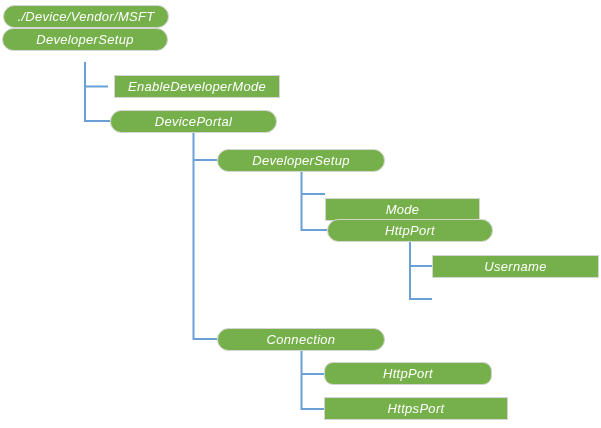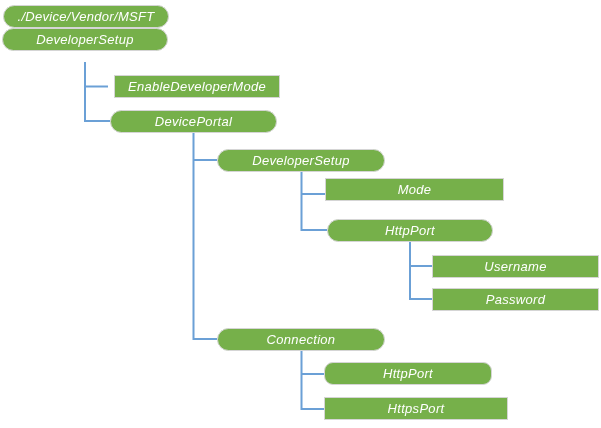--- a/index.html
+++ b/index.html
@@ -43,21 +43,21 @@
     font-style: italic;
   }
   .pill { border-radius: 12px; }
   .rect { border-radius: 0; }
 
   .n1  { left: 3px;   top: 5px;   width: 166px; }
   .n2  { left: 2px;   top: 28px;  width: 166px; }
   .n3  { left: 114px; top: 75px;  width: 166px; }
   .n4  { left: 110px; top: 110px; width: 167px; }
   .n5  { left: 217px; top: 149px; width: 168px; }
-  .n6  { left: 325px; top: 178px; width: 179px; }
+  .n6  { left: 325px; top: 198px; width: 155px; }
   .n7  { left: 327px; top: 219px; width: 166px; }
   .n8  { left: 432px; top: 255px; width: 167px; }
   .n9  { left: 432px; top: 288px; width: 167px; }
   .n10 { left: 217px; top: 328px; width: 168px; }
   .n11 { left: 324px; top: 362px; width: 168px; border-radius: 9px; }
   .n12 { left: 324px; top: 397px; width: 184px; }
 </style>
 </head>
 <body>
 
@@ -84,18 +84,17 @@
   </svg>
 
   <div class="node pill n1">./Device/Vendor/MSFT</div>
   <div class="node pill n2">DeveloperSetup</div>
   <div class="node rect n3">EnableDeveloperMode</div>
   <div class="node pill n4">DevicePortal</div>
   <div class="node pill n5">DeveloperSetup</div>
   <div class="node rect n6">Mode</div>
   <div class="node pill n7">HttpPort</div>
   <div class="node rect n8">Username</div>
-  <div class="node rect n9">Password</div>
   <div class="node pill n10">Connection</div>
   <div class="node rect n11">HttpPort</div>
   <div class="node rect n12">HttpsPort</div>
 
 </div>
 
 </body></html>

